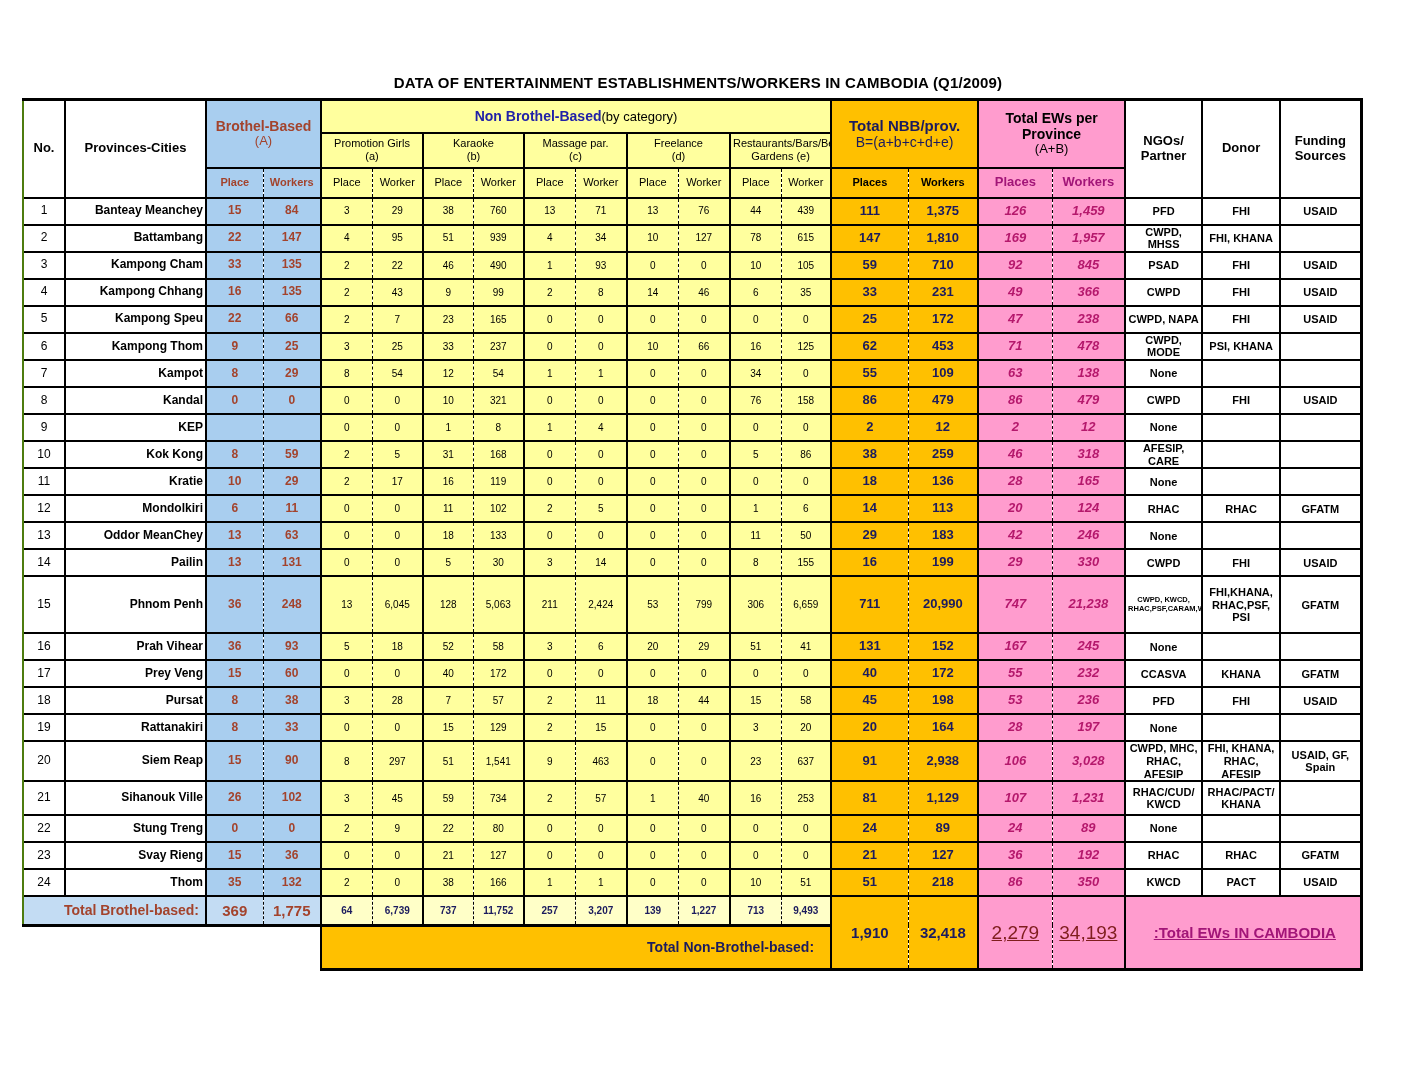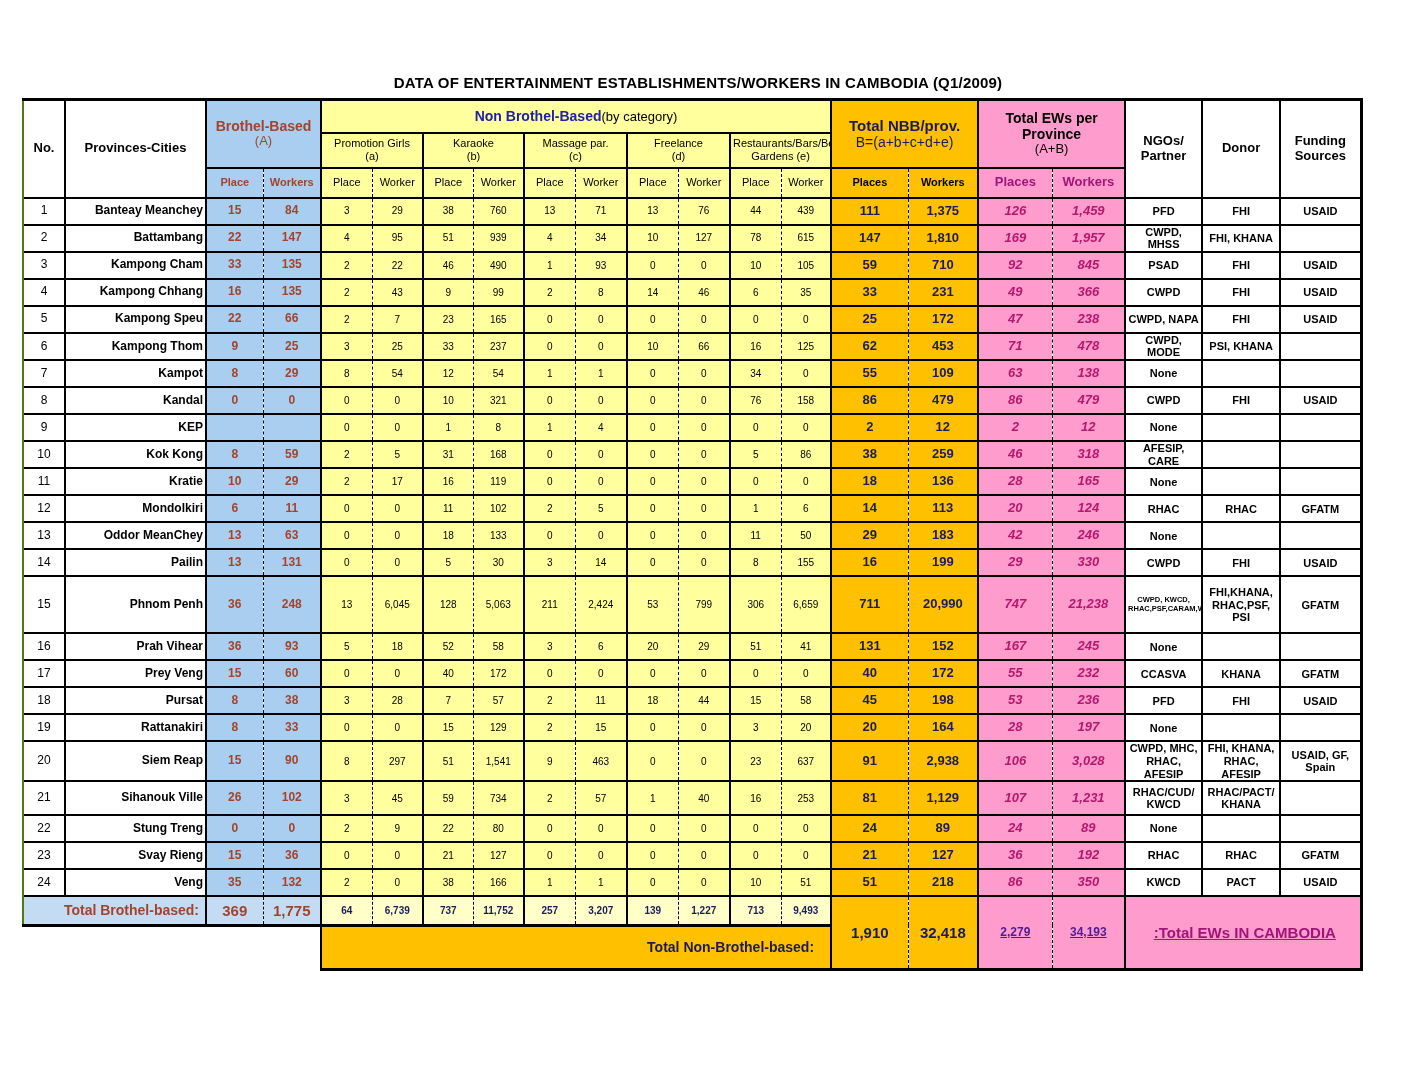--- a/index.html
+++ b/index.html
@@ -47,21 +47,21 @@
   .v-cat{font-size:10px;}
   .v-nbb{font-size:13px;font-weight:bold;color:#1B1B5E;}
   .v-ew{font-size:13px;font-weight:bold;font-style:italic;color:#B5186C;}
   .c-txt{font-size:11px;font-weight:bold;background:#fff;}
   .fs-m{font-size:11px;} .fs-s{font-size:7.5px;}
   
   .t-lbl{font-size:14px;font-weight:bold;color:#A3432C;text-align:right;padding-right:6px;}
   .t-bb{font-size:15px;font-weight:bold;color:#A3432C;}
   .t-cat{font-size:10px;font-weight:bold;color:#1B1B5E;}
   .t-nbb{font-size:15px;font-weight:bold;color:#1B1B5E;}
-  .t-ew{font-size:12px;font-weight:bold;color:#4c1d95;text-decoration:underline;}
+  .t-ew{font-size:19px;font-weight:normal;color:#7f1d1d;text-decoration:underline;}
   .t-ewlbl{font-size:15px;font-weight:bold;color:#A21578;text-decoration:underline;
            text-align:center;padding-left:6px;}
   .t-nbblbl{font-size:14px;font-weight:bold;color:#1B1B5E;text-align:right;padding-right:16px;}
 </style>
 </head>
 <body>
 
 <div class="page">
   <div class="title">DATA OF  ENTERTAINMENT ESTABLISHMENTS/WORKERS IN CAMBODIA (Q1/2009)</div>
 
@@ -679,21 +679,21 @@
           <td class="gold v-nbb gL">21</td>
           <td class="gold v-nbb dL">127</td>
           <td class="pink v-ew gL">36</td>
           <td class="pink v-ew dL">192</td>
           <td class="c-txt gL">RHAC</td>
           <td class="c-txt gL">RHAC</td>
           <td class="c-txt gL br3">GFATM</td>
         </tr>
         <tr style="height: 27px;">
           <td class="c-no bl3">24</td>
-          <td class="c-name">Veng</td>
+          <td class="c-name">Thom</td>
           <td class="blue v-bb gL">35</td>
           <td class="blue v-bb dL">132</td>
           <td class="yellow v-cat gL">2</td>
           <td class="yellow v-cat dL">0</td>
           <td class="yellow v-cat gL">38</td>
           <td class="yellow v-cat dL">166</td>
           <td class="yellow v-cat gL">1</td>
           <td class="yellow v-cat dL">1</td>
           <td class="yellow v-cat gL">0</td>
           <td class="yellow v-cat dL">0</td>

